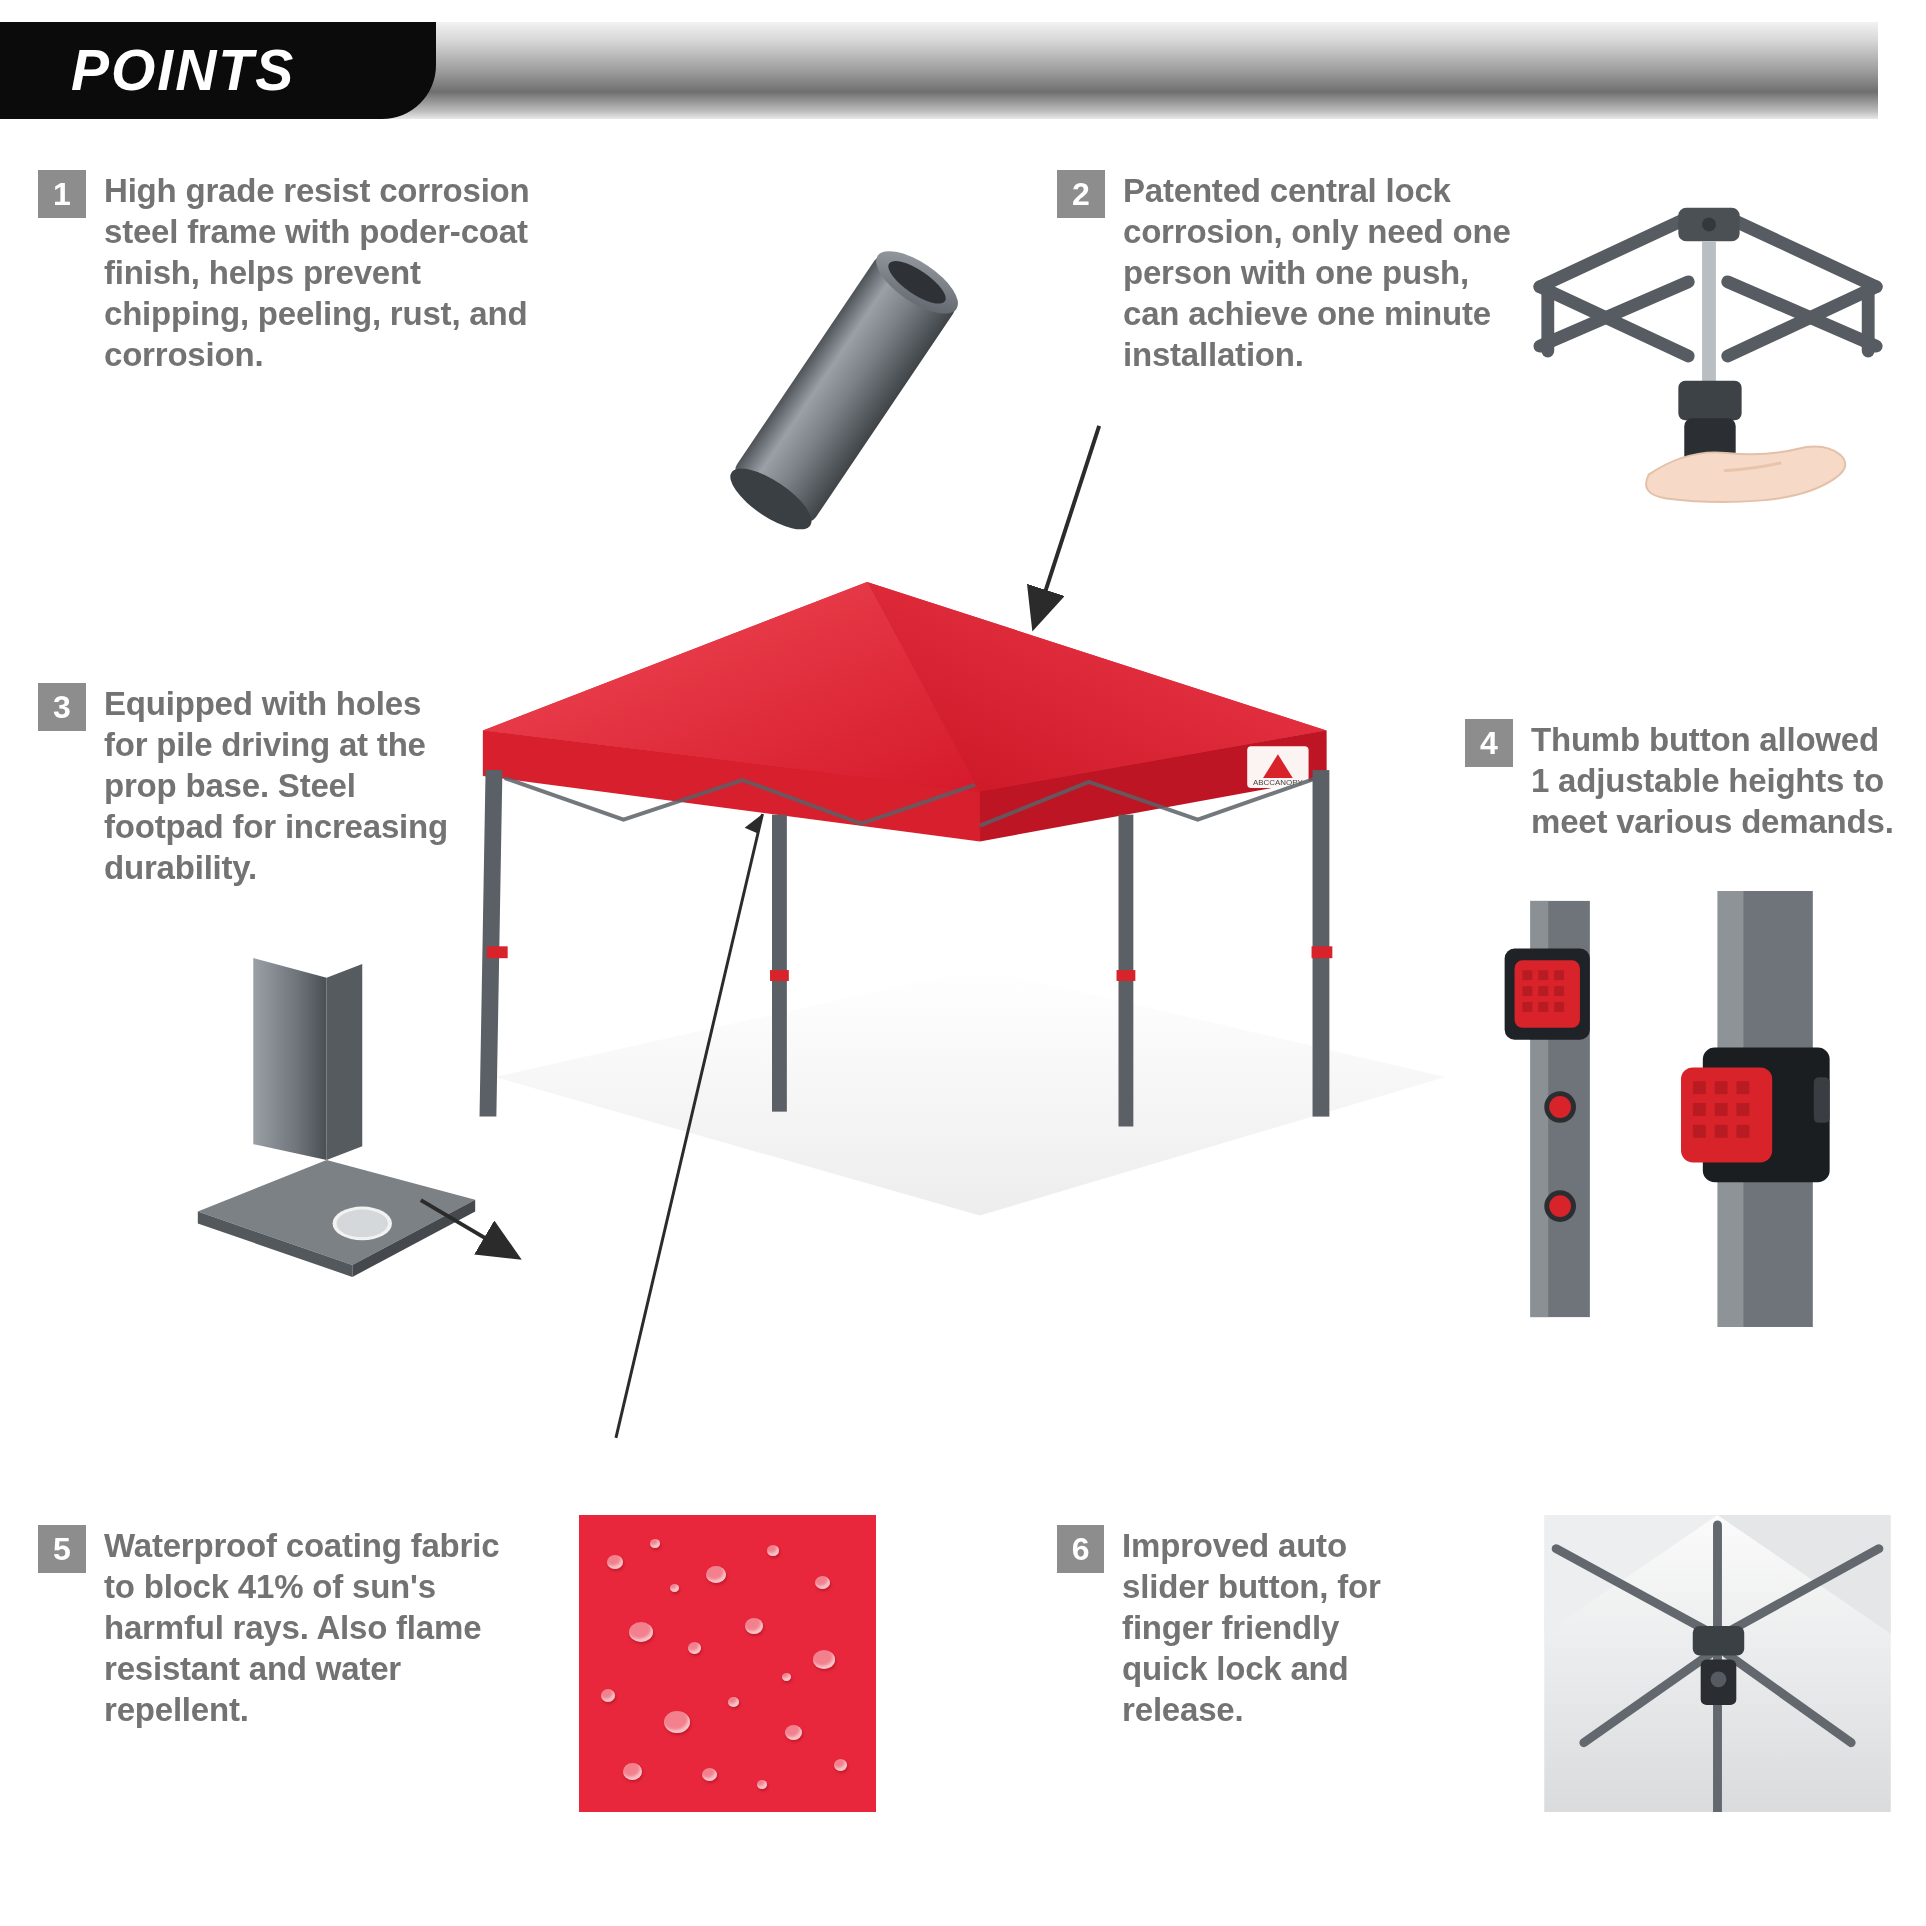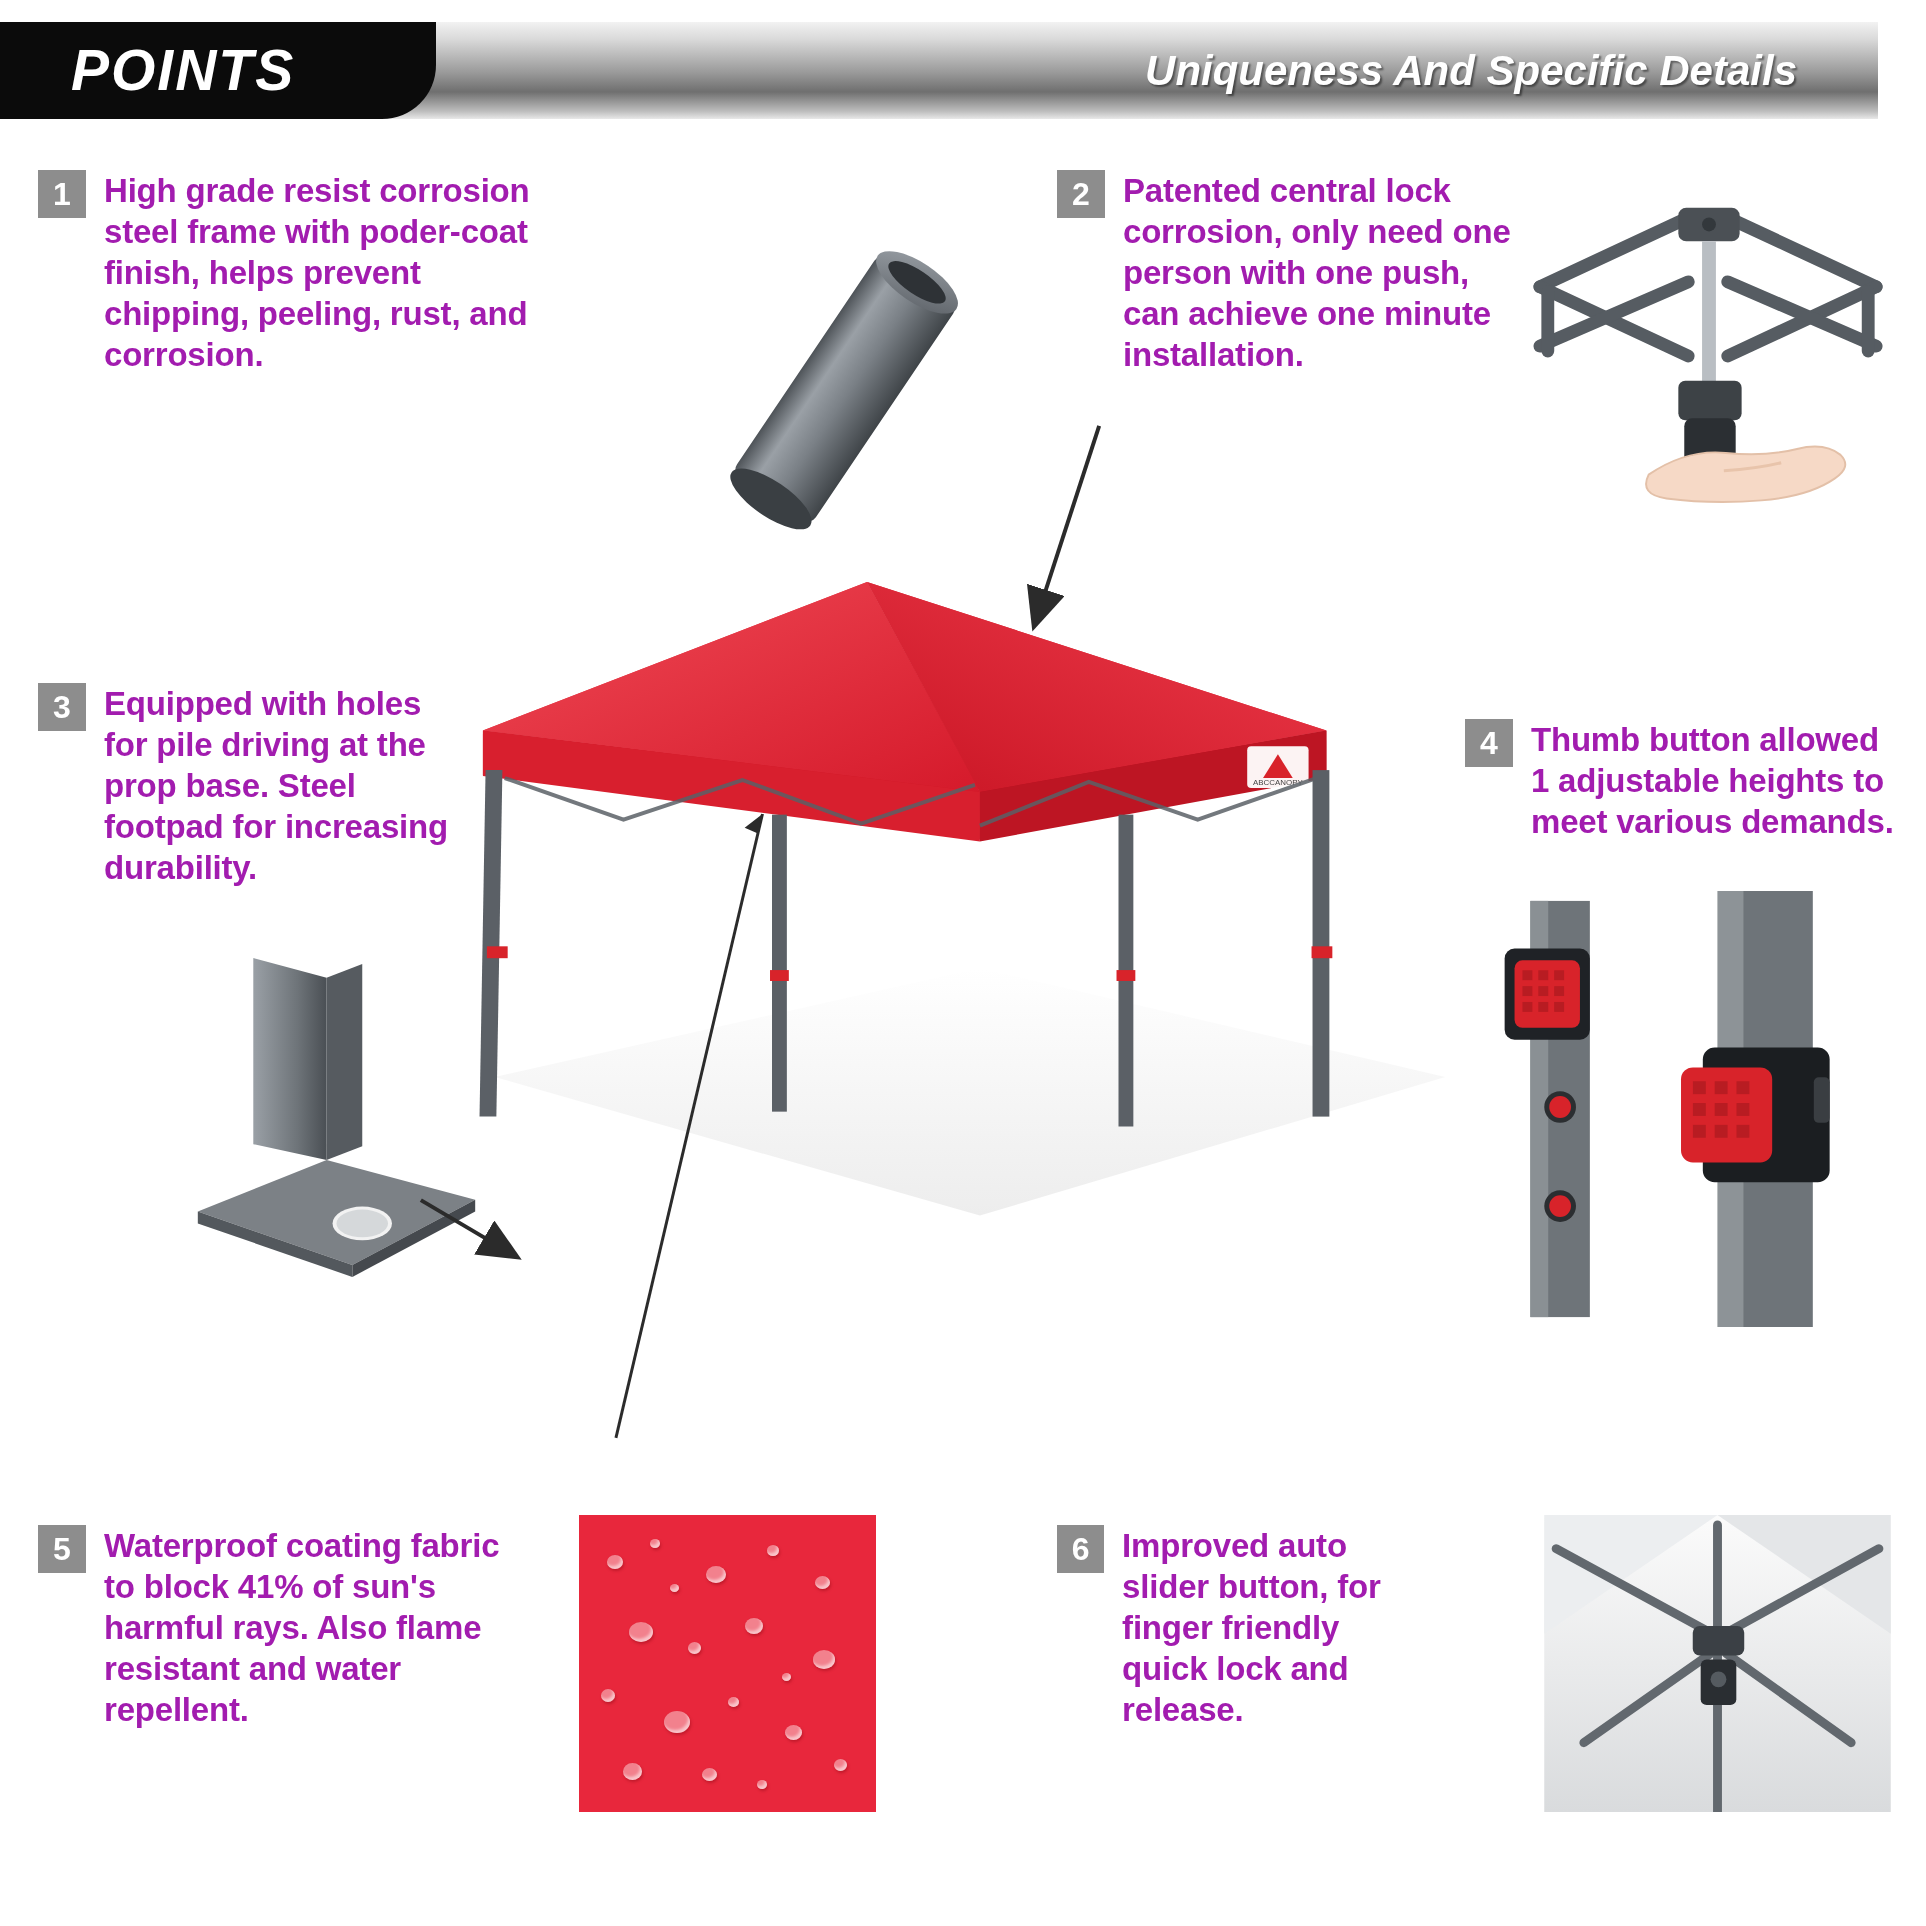--- a/index.html
+++ b/index.html
@@ -63,21 +63,21 @@
     color: #ffffff;
     font-size: 32px;
     font-weight: bold;
     text-align: center;
     line-height: 48px;
     float: left;
   }
   .ptext {
     font-size: 33px;
     font-weight: bold;
-    color: #a21caf;
+    color: #737373;
     line-height: 41px;
     letter-spacing: -0.2px;
   }
   .p-row { display: flex; align-items: flex-start; gap: 18px; }
 
   #point-1 { left: 38px; top: 170px; width: 554px; }
   #point-2 { left: 1057px; top: 170px; width: 465px; }
   #point-3 { left: 38px; top: 683px; width: 416px; }
   #point-4 { left: 1465px; top: 719px; width: 436px; }
   #point-5 { left: 38px; top: 1525px; width: 485px; }
@@ -141,21 +141,20 @@
     overflow: hidden;
     background: #ffffff;
   }
 </style>
 </head>
 <body>
 
 <div class="header">
   <div class="header-black-inner"></div>
   <div class="points-label">POINTS</div>
-  <div class="header-title">Uniqueness And Specific Details</div>
 </div>
 
 <div class="point" id="point-1">
   <div class="p-row">
     <div class="badge">1</div>
     <div class="ptext" style="width:465px">High grade resist corrosion steel frame with poder-coat finish, helps prevent chipping, peeling, rust, and corrosion.</div>
   </div>
 </div>
 
 <div class="point" id="point-2">

